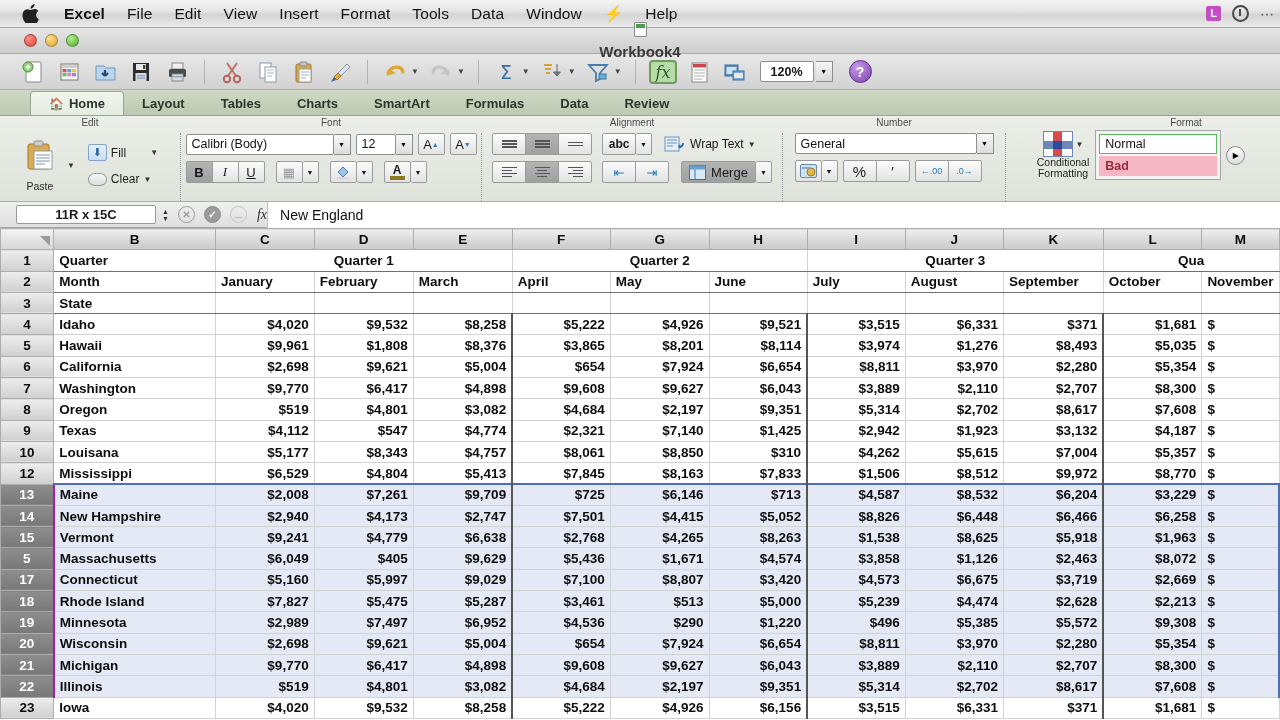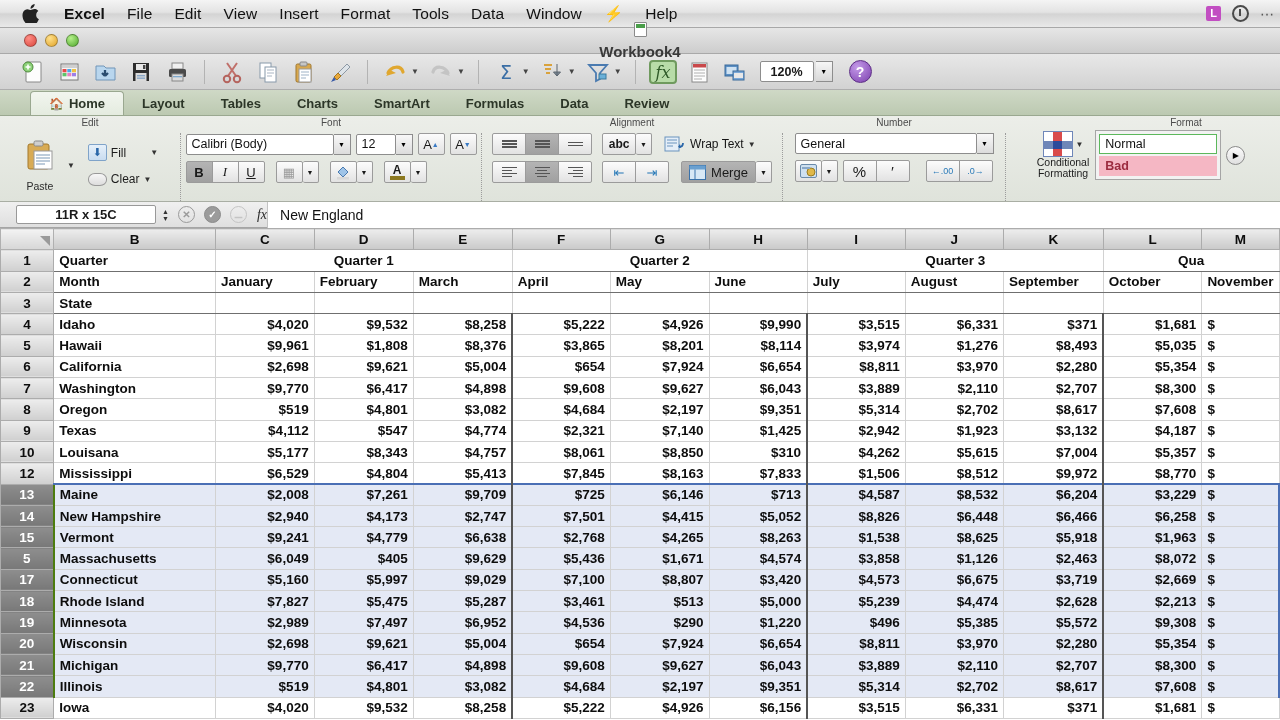--- a/index.html
+++ b/index.html
@@ -277,21 +277,21 @@
   th.rowhead.sel {
     background: linear-gradient(to bottom,#8e8e8e,#787878); color: #fff;
   }
   td.cell { border: 1px solid #d2d2d2; background: #fff; }
   td.cell.num { text-align: right; font-weight: bold; }
   td.cell.lbl { font-weight: bold; text-align: left; }
   td.cell.hdr { font-weight: bold; }
   td.cell.center { text-align: center; }
   td.thickline { border-left: 2px solid #555; }
   tr.selrow td.cell { background: #e4e9f5; }
-  tr.selrow td.cell.sel-left { border-left: 2px solid #4d7c0f; }
+  tr.selrow td.cell.sel-left { border-left: 2px solid #a21caf; }
   tr.selrow td.cell.sel-right { border-right: 2px solid #4a6fb5; }
   tr.selrow-first td.cell { border-top: 2px solid #4a6fb5; }
   .qrow td { border-bottom: 1px solid #6f6f6f; }
 </style>
 </head>
 <body>
 
 <div class="menubar">
   <span class="apple-logo">
     <svg width="17" height="19" viewBox="0 0 17 19">
@@ -655,21 +655,21 @@
                 <circle cx="11" cy="8" r="4" fill="#e0b84a" stroke="#9a7c22"></circle>
                 <rect x="2" y="3" width="8" height="2" fill="#8aa8c8"></rect>
               </svg>
           </span>
           <span class="sq-btn" style="width:16px;border-left:none;font-size:7px;">▼</span>
         </span>
         <span class="sq-grp">
           <span class="sq-btn wide" style="font-size:15px;">%</span>
           <span class="sq-btn wide" style="font-size:15px;">′</span>
         </span>
-        <span class="sq-grp" style="margin-left:11px;justify-content:space-between;">
+        <span class="sq-grp" style="margin-left:0;justify-content:space-between;">
           <span class="sq-btn wide" style="font-size:9px;color:#2a7ab8;">←.00</span>
           <span class="sq-btn wide" style="font-size:9px;color:#2a7ab8;">.0→</span>
         </span>
       </div>
     </div>
   </div>
   <div class="rgroup-sep"></div>
 
   <div class="rgroup" style="width:270px;">
     <div class="rgroup-label" style="margin-left:90px;">Format</div>
@@ -787,21 +787,21 @@
     </tbody>
       <tbody id="data-rows">
         <tr>
           <th class="rowhead">4</th>
           <td class="cell lbl">Idaho</td>
           <td class="cell num">$4,020</td>
           <td class="cell num">$9,532</td>
           <td class="cell num">$8,258</td>
           <td class="cell num thickline">$5,222</td>
           <td class="cell num">$4,926</td>
-          <td class="cell num">$9,990</td>
+          <td class="cell num">$9,521</td>
           <td class="cell num thickline">$3,515</td>
           <td class="cell num">$6,331</td>
           <td class="cell num">$371</td>
           <td class="cell num thickline">$1,681</td>
           <td class="cell num" style="text-align: left;">$</td>
         </tr>
         <tr>
           <th class="rowhead">5</th>
           <td class="cell lbl">Hawaii</td>
           <td class="cell num">$9,961</td>

